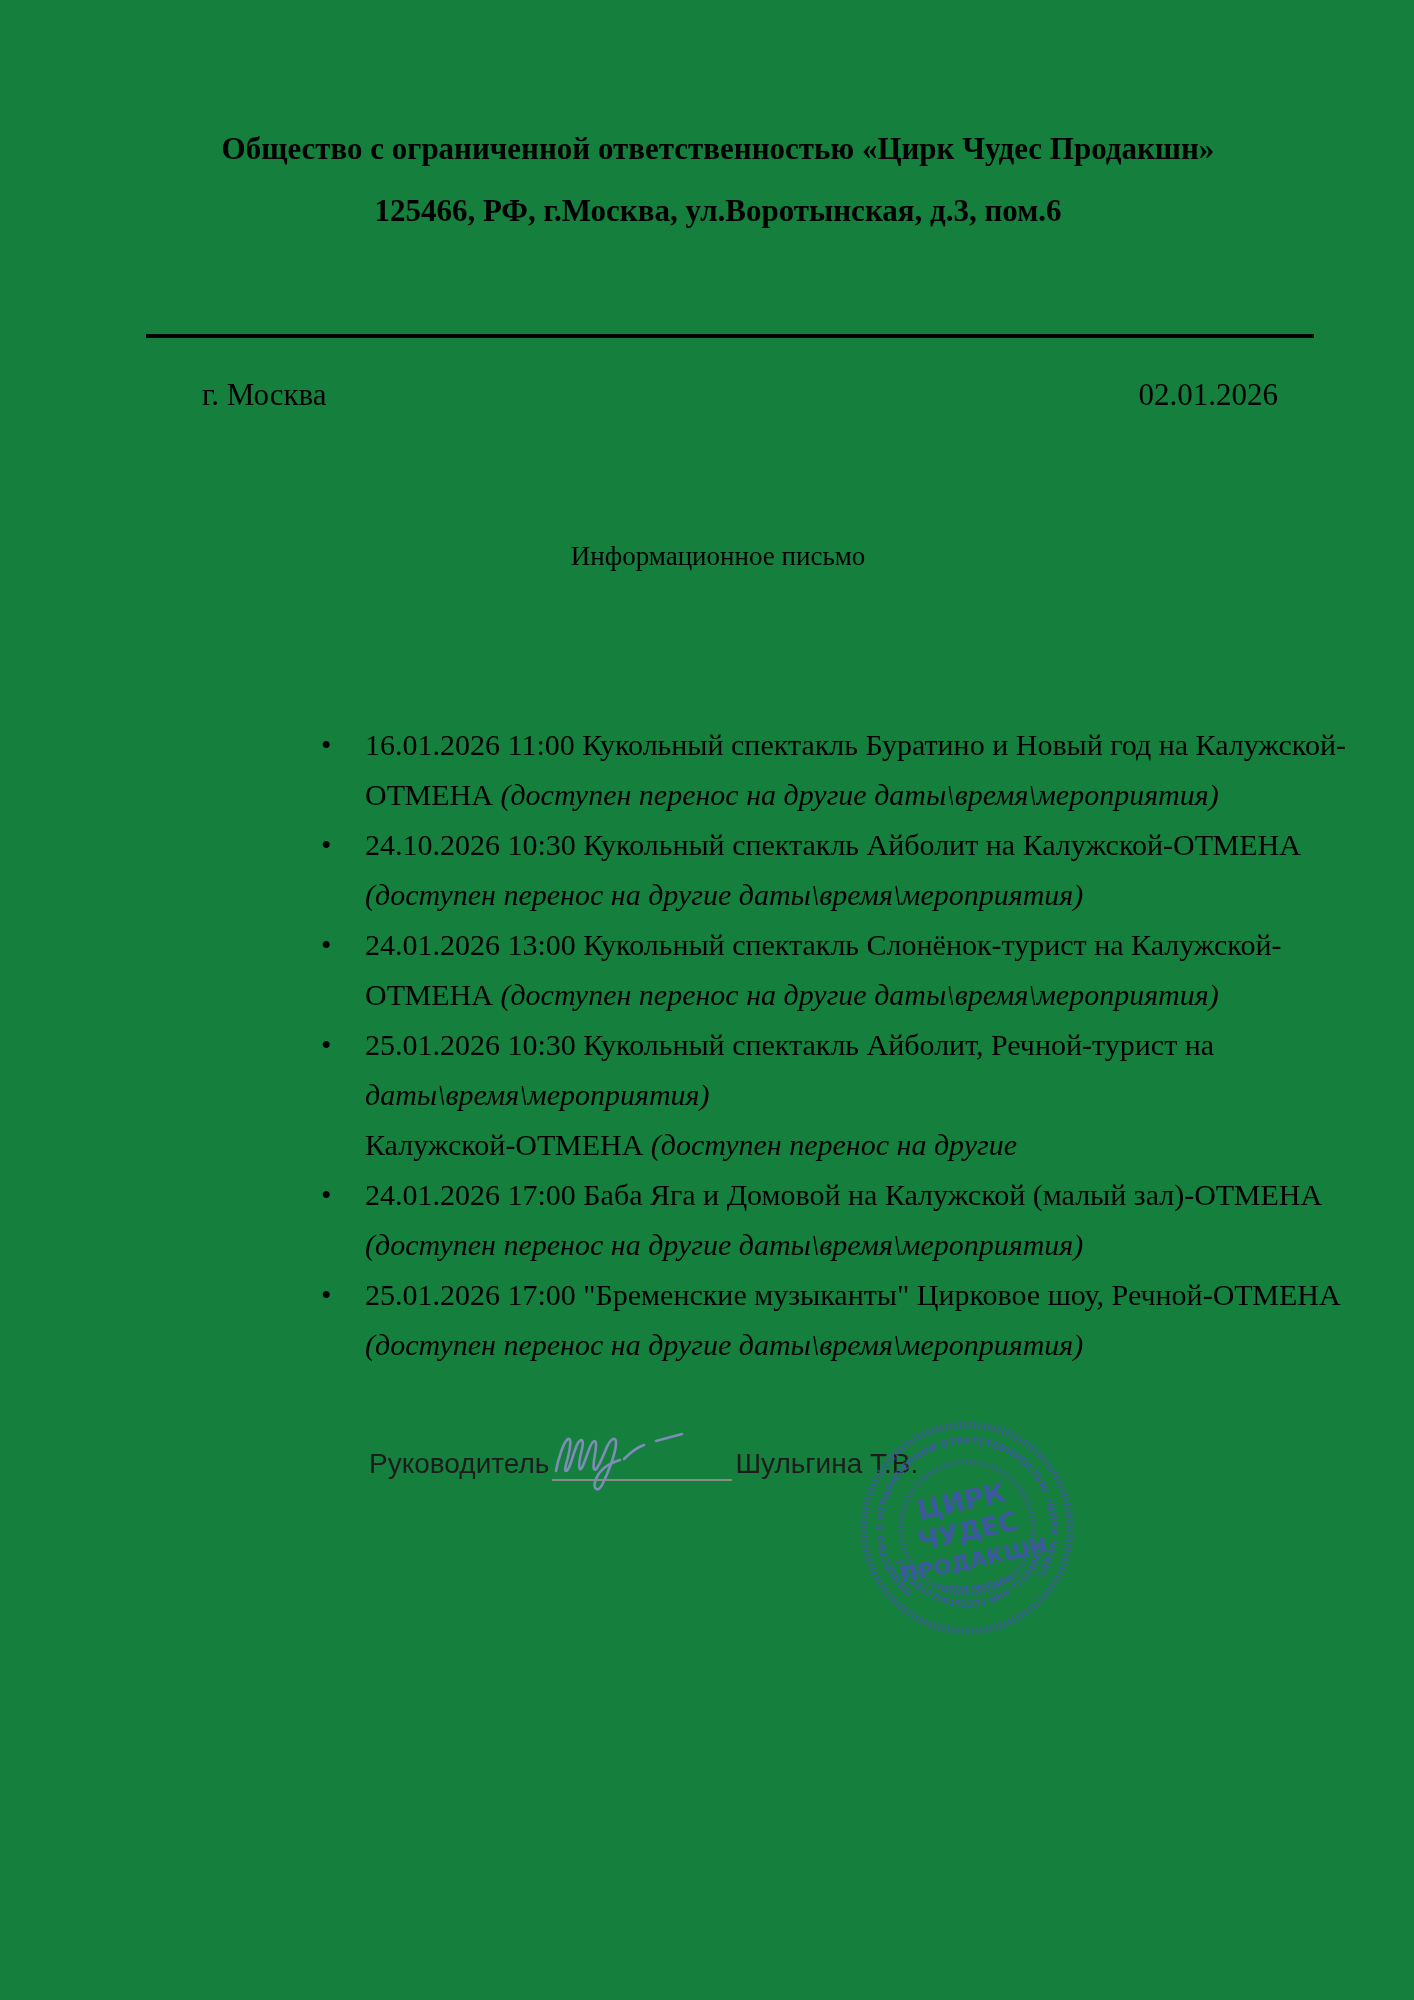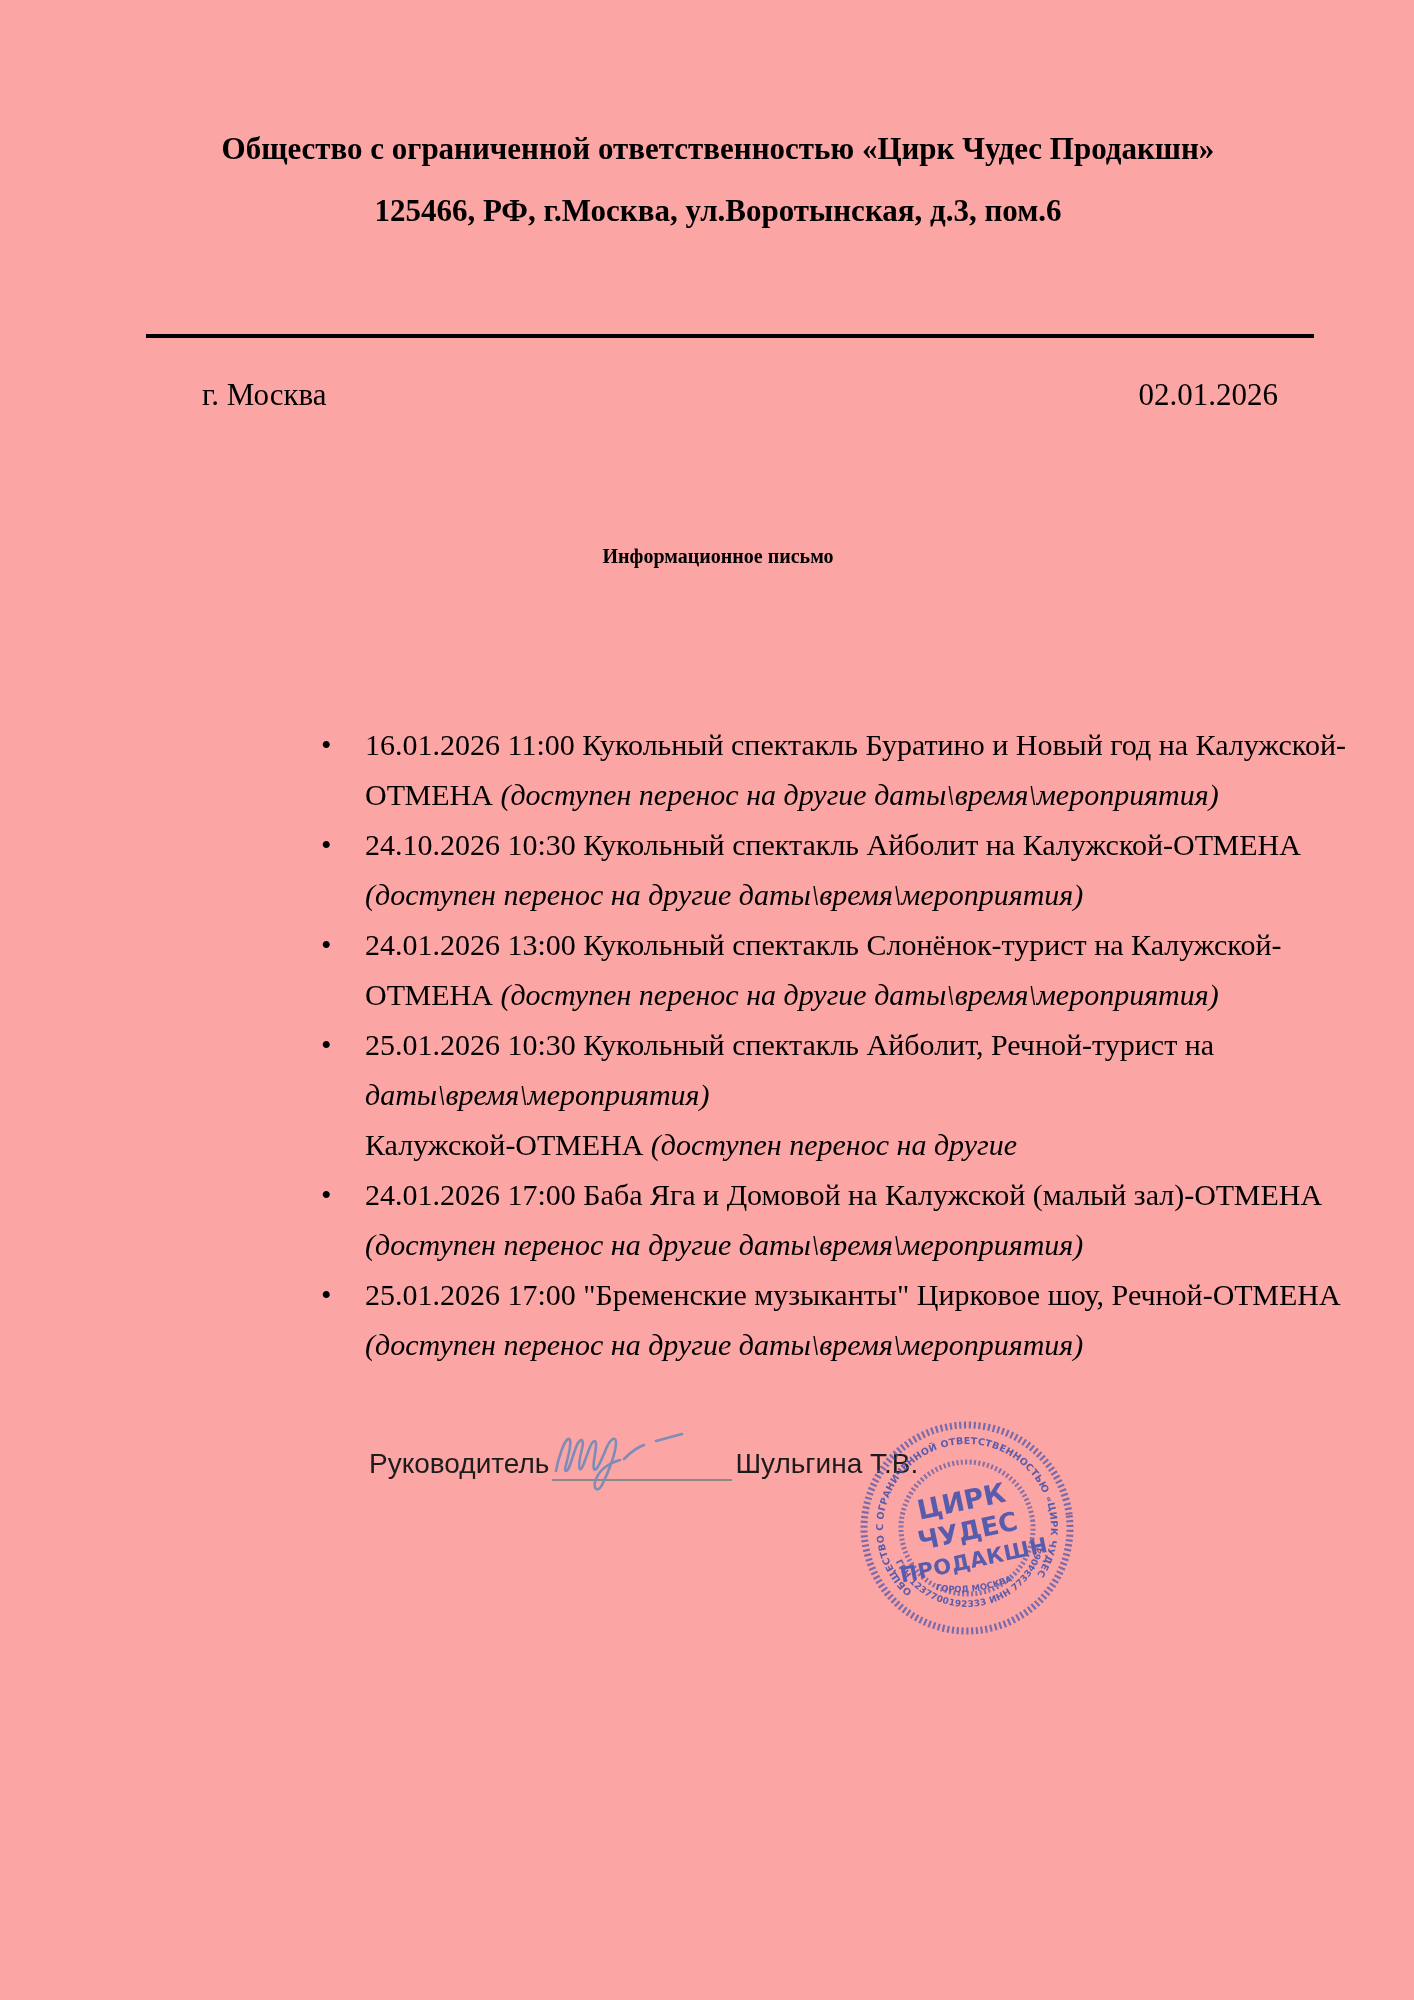--- a/index.html
+++ b/index.html
@@ -1,31 +1,31 @@
 <!DOCTYPE html>
 <html lang="ru"><head>
 <meta charset="utf-8">
 <style>
   html,body{margin:0;padding:0;background:#ffffff;}
   .page{
-    position:relative;width:1414px;height:2000px;background:#fca5a5;
+    position:relative;width:1414px;height:2000px;background:#15803d;
     font-family:"Liberation Serif","DejaVu Serif",serif;color:#000;overflow:hidden;
   }
   .doc-header{
     position:absolute;left:146px;top:118px;width:1144px;
     text-align:center;font-weight:bold;font-size:31px;
   }
   .h-line{line-height:62px;white-space:pre-wrap;}
   .rule{position:absolute;left:146px;top:334px;width:1168px;height:4px;background:#000;}
   .meta-row{
     position:absolute;left:146px;top:378px;width:1168px;box-sizing:border-box;
     padding-left:56px;padding-right:36px;display:flex;justify-content:space-between;
     font-weight:normal;font-size:31px;line-height:34px;
   }
-  .title{position:absolute;left:146px;top:538px;width:1144px;text-align:center;font-weight:bold;font-size:20px;line-height:36px;}
+  .title{position:absolute;left:146px;top:538px;width:1144px;text-align:center;font-weight:normal;font-size:27px;line-height:36px;}
   .subtitle{position:absolute;left:146px;top:612px;width:1144px;text-align:center;font-weight:bold;font-size:31px;line-height:36px;}
   .list{position:absolute;left:365px;top:720px;font-size:30px;}
   .line{position:relative;line-height:50px;white-space:nowrap;}
   .bullet{position:absolute;left:-44px;top:0;}
   .it{font-style:italic;}
   .sig-row{
     position:absolute;left:369px;top:1445px;height:36px;
     font-family:Liberation Sans, sans-serif;font-size:28px;color:#1c1c1c;
     display:flex;align-items:flex-end;line-height:34px;
   }

